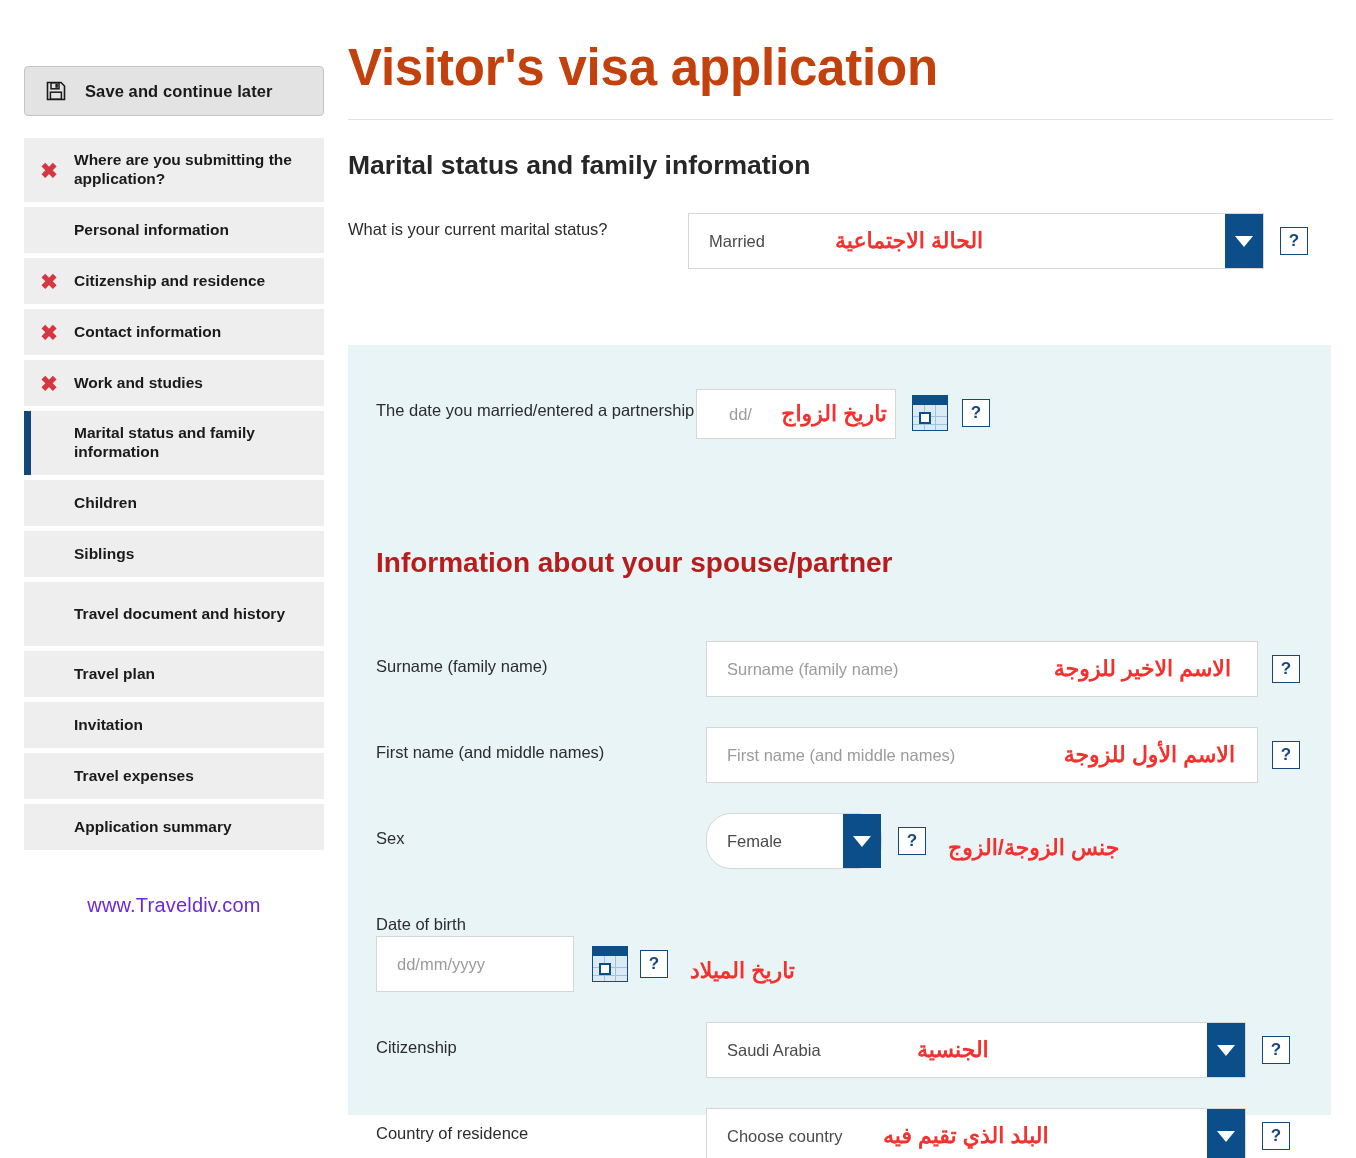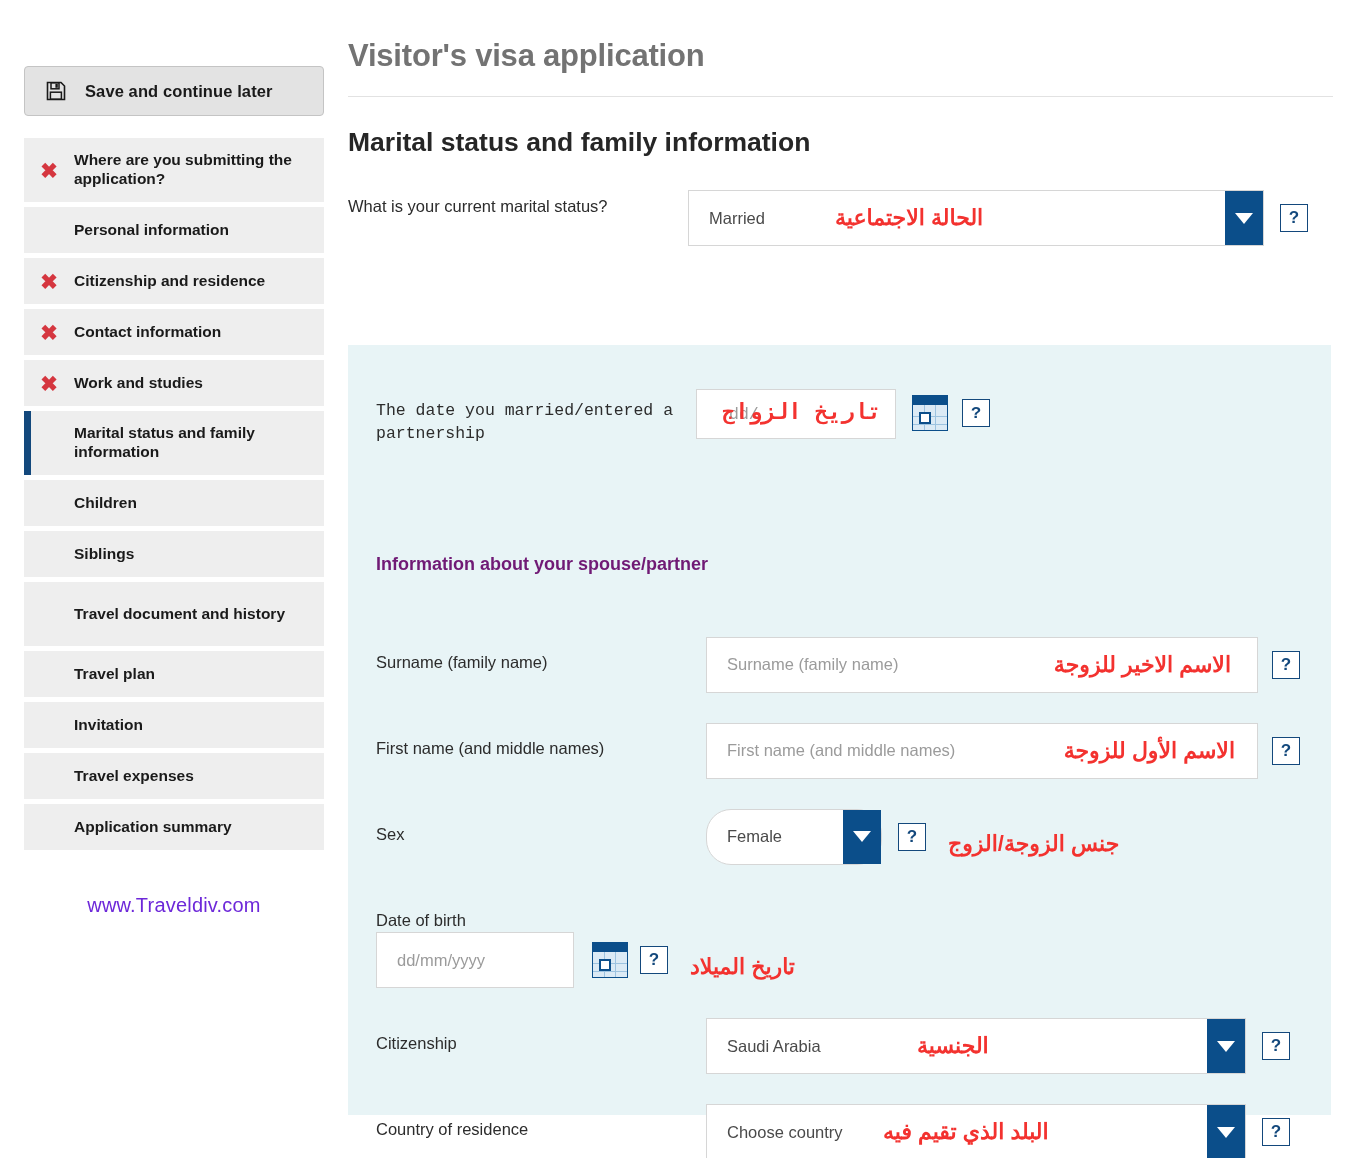--- a/index.html
+++ b/index.html
@@ -80,23 +80,23 @@
     width: 300px;
     text-align: center;
     color: #6d28d9;
     font-size: 20px;
     letter-spacing: .2px;
   }
 
   
   .main { flex: 1 1 auto; padding: 0; position: relative; }
   .page-title {
-    font-size: 31px;
-    font-weight: bold;
-    color: #737373;
+    font-size: 51px;
+    font-weight: bold;
+    color: #c2410c;
     margin: 38px 0 0 8px;
     letter-spacing: -.2px;
   }
   .title-rule {
     margin: 22px 0 0 8px;
     border-top: 1px solid #e2e2e2;
     width: 985px;
   }
   .section-title {
     font-size: 26.5px;
@@ -123,23 +123,23 @@
   .panel {
     position: absolute;
     left: 8px;
     top: 345px;
     width: 983px;
     height: 770px;
     background: #e8f4f6;
     padding: 30px 0 0 28px;
   }
   .panel-heading {
-    font-size: 18px;
-    font-weight: bold;
-    color: #701a75;
+    font-size: 28px;
+    font-weight: bold;
+    color: #b91c1c;
     margin: 0 0 0 0;
   }
 
   
   .ctl-group { display: flex; align-items: flex-start; }
 
   .select {
     height: 56px;
     background: #ffffff;
     border: 1px solid #d6d6d6;
@@ -373,26 +373,26 @@
           <span class="arrow-box">
               <i></i>
             </span>
         </div>
         <div class="help" style="margin-left:16px; margin-top:14px;">?</div>
       </div>
     </div>
 
     <div class="panel">
 
-      <div class="row" style="margin-top:14px;font-family:Liberation Mono, monospace;">
+      <div class="row" style="margin-top:14px;">
         <div class="row-label" style="width:320px; padding-top:10px;">The date you married/entered a partnership</div>
         <div class="ctl-group">
           <div class="datefield" style="width:200px;">
             <span class="ph">dd/</span>
-            <span class="ar ar-in" style="right:14px;">تاريخ الزواج</span>
+            <span class="ar ar-in" style="right:8px;">تاريخ الزواج</span>
           </div>
           <div class="cal" style="margin-left:16px; margin-top:6px;">
             <span class="cal-top"></span>
             <span class="vline" style="left:11px;"></span>
             <span class="vline" style="left:22px;"></span>
             <span class="hline" style="top:20px;"></span>
             <span class="hline" style="top:28px;"></span>
             <span class="cal-cell"></span>
           </div>
           <div class="help" style="margin-left:14px; margin-top:10px;">?</div>

